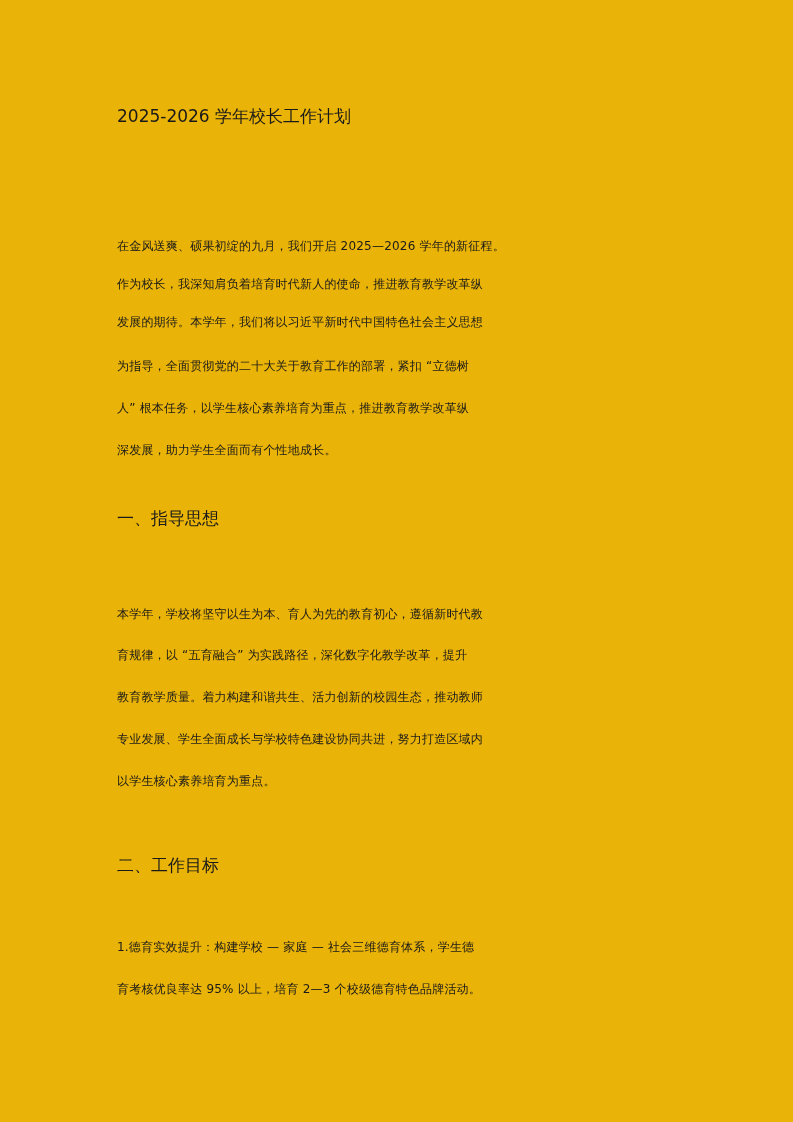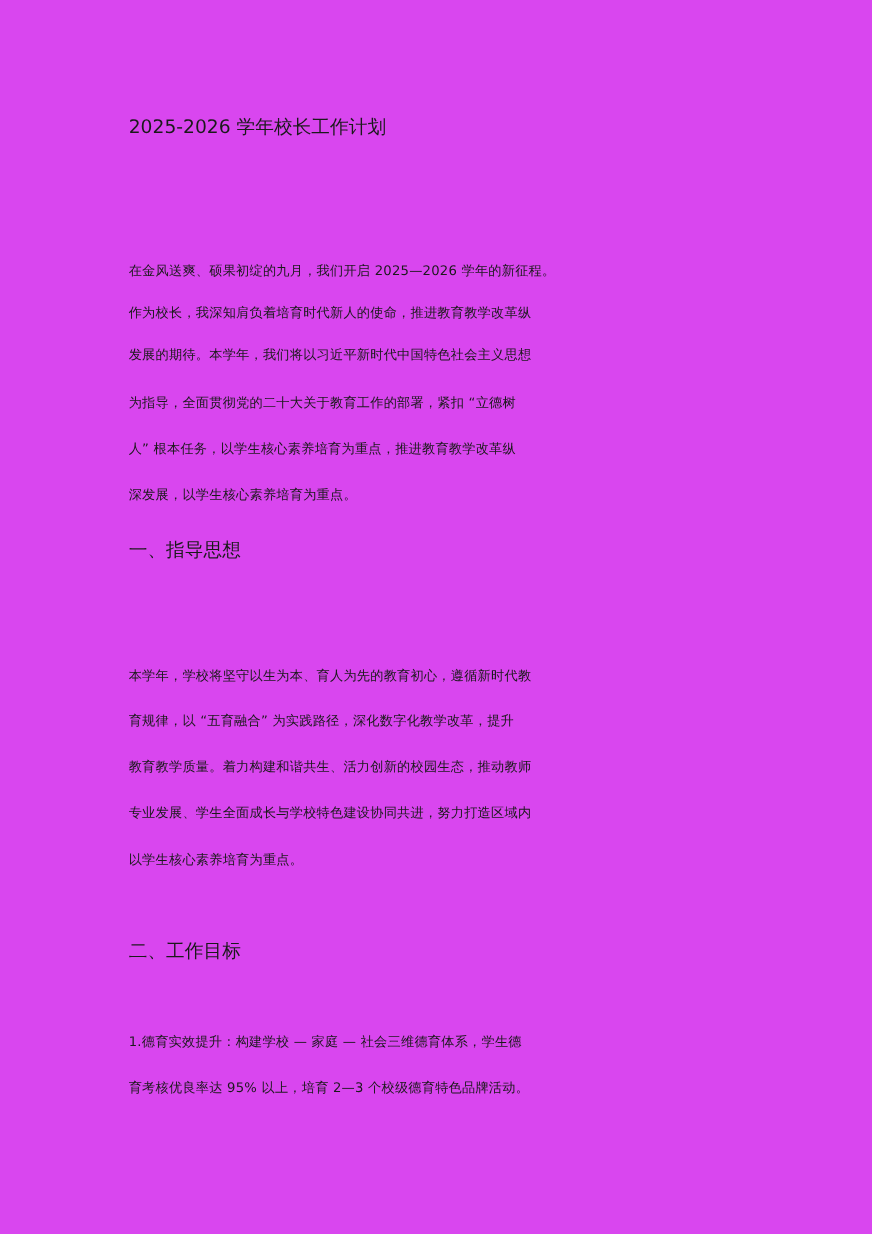--- a/index.html
+++ b/index.html
@@ -1,38 +1,38 @@
 <!DOCTYPE html>
 <html><head>
 <meta charset="utf-8">
 <style>
   html, body { margin: 0; padding: 0; background: #ffffff; }
   body { width: 793px; height: 1122px; position: relative; overflow: hidden;
          font-family: "DejaVu Sans", "Liberation Sans", sans-serif; color: #1a1a1a; }
-  .page { position: absolute; left: 0; top: 0; width: 793px; height: 1122px; background: #d946ef; }
+  .page { position: absolute; left: 0; top: 0; width: 793px; height: 1122px; background: #eab308; }
   .title { position: absolute; left: 117px; top: 104px; font-size: 17px; line-height: 24px; white-space: nowrap; }
   .line { position: absolute; left: 117px; font-size: 12px; line-height: 26px; white-space: nowrap; letter-spacing: 0.2px; }
   .heading { position: absolute; left: 117px; font-size: 17px; line-height: 24px; white-space: nowrap; }
 </style>
 </head>
 <body>
 
 <div class="page">
   <div class="title">2025-2026 学年校长工作计划</div>
 
   <div>
     <div class="line" style="top:233px">在金风送爽、硕果初绽的九月，我们开启  2025—2026  学年的新征程。</div>
     <div class="line" style="top:271px">作为校长，我深知肩负着培育时代新人的使命，推进教育教学改革纵</div>
     <div class="line" style="top:309px">发展的期待。本学年，我们将以习近平新时代中国特色社会主义思想</div>
     <div class="line" style="top:353px">为指导，全面贯彻党的二十大关于教育工作的部署，紧扣  “立德树</div>
     <div class="line" style="top:395px">人”  根本任务，以学生核心素养培育为重点，推进教育教学改革纵</div>
-    <div class="line" style="top:437px">深发展，以学生核心素养培育为重点。</div>
+    <div class="line" style="top:437px">深发展，助力学生全面而有个性地成长。</div>
   </div>
 
-  <div class="heading" style="top:488px">一、指导思想</div>
+  <div class="heading" style="top:506px">一、指导思想</div>
 
   <div>
     <div class="line" style="top:601px">本学年，学校将坚守以生为本、育人为先的教育初心，遵循新时代教</div>
     <div class="line" style="top:642px">育规律，以  “五育融合”  为实践路径，深化数字化教学改革，提升</div>
     <div class="line" style="top:684px">教育教学质量。着力构建和谐共生、活力创新的校园生态，推动教师</div>
     <div class="line" style="top:726px">专业发展、学生全面成长与学校特色建设协同共进，努力打造区域内</div>
     <div class="line" style="top:768px">以学生核心素养培育为重点。</div>
   </div>
 
   <div class="heading" style="top:853px">二、工作目标</div>

